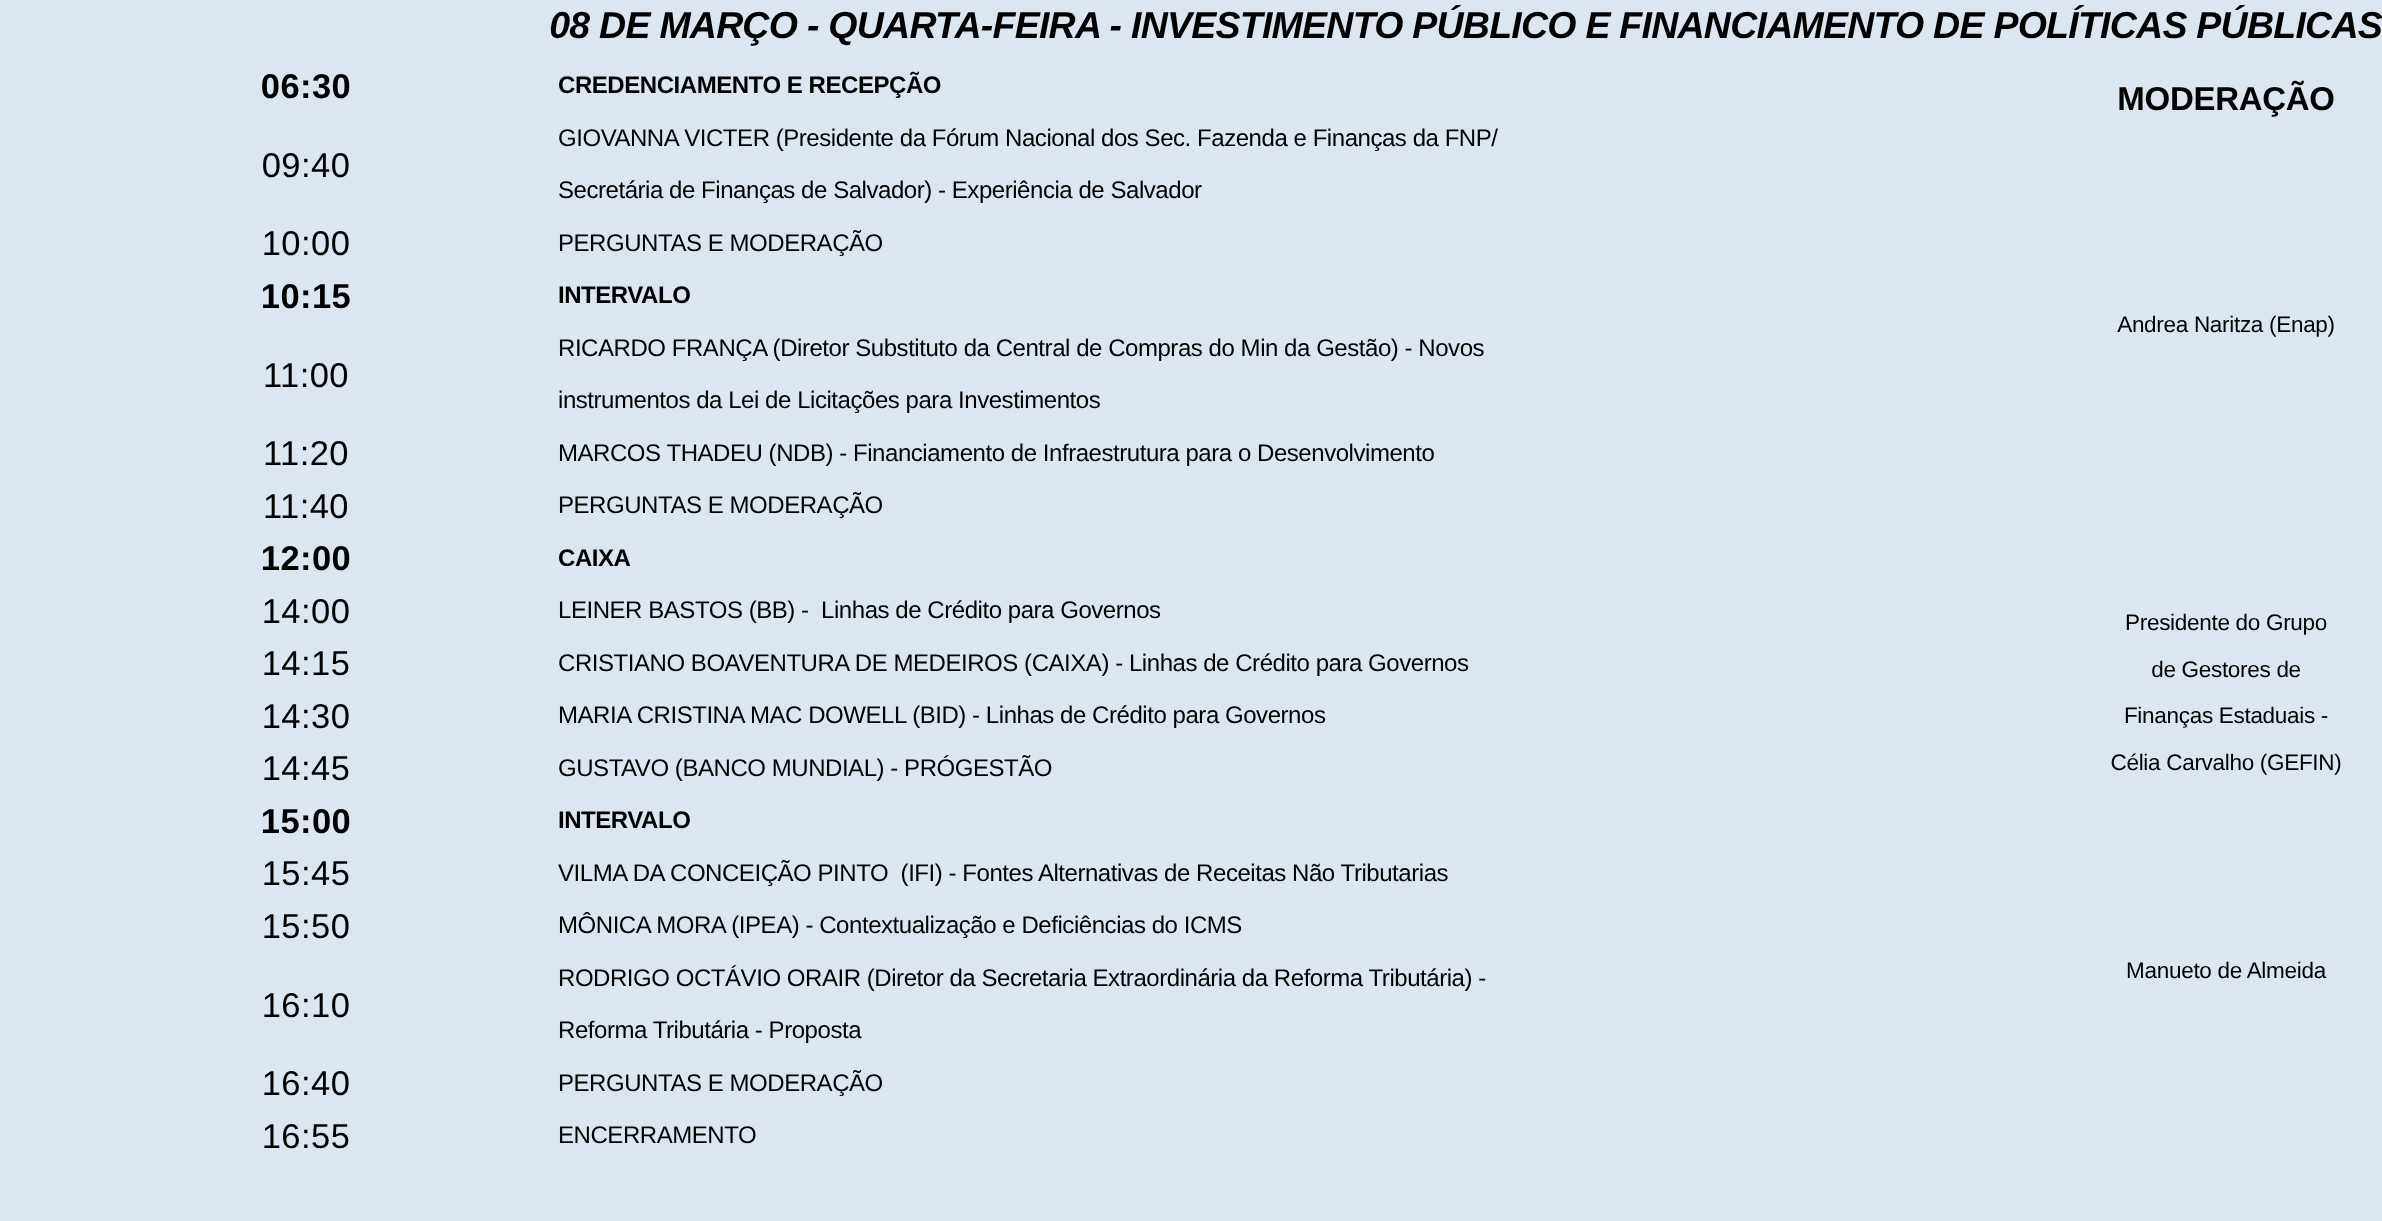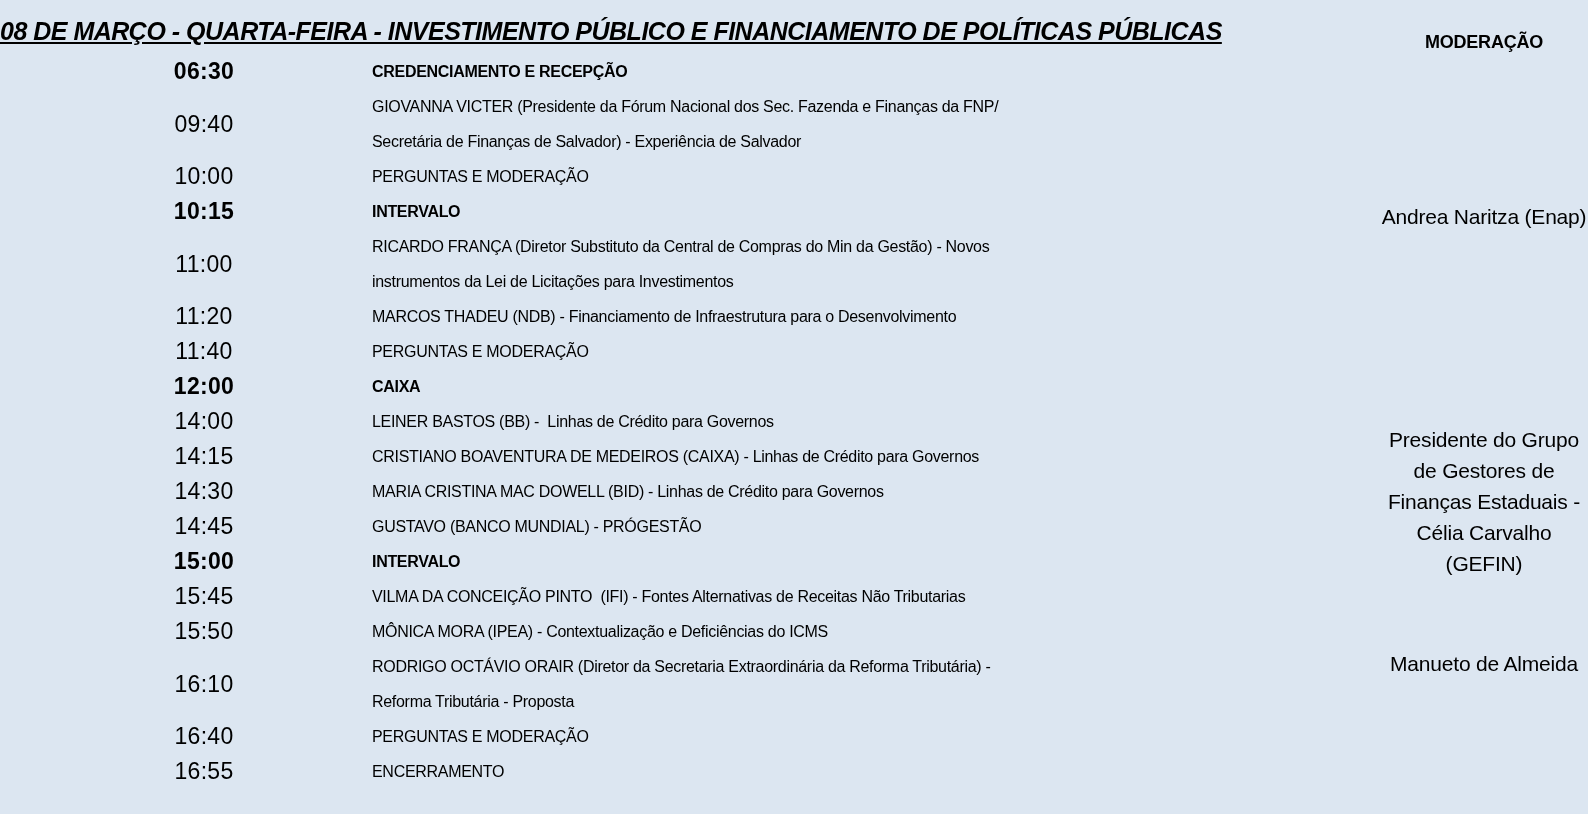--- a/index.html
+++ b/index.html
@@ -11,28 +11,27 @@
     position: relative;
     width: 1588px;
     height: 814px;
     background: #dce6f1;
     color: #000;
     font-family: "Liberation Sans", sans-serif;
     overflow: hidden;
   }
   .title {
     height: 37px;
-    padding-top: 17px;
-    text-align: left;
+    padding-top: 3px;
+    text-align: right;
     font-size: 25px;
     font-weight: bold;
     font-style: italic;
     letter-spacing: -0.5px;
     white-space: nowrap;
-    text-decoration: underline;
   }
   #rows { position: relative; }
   .row {
     display: flex;
     align-items: center;
     height: 35px;
   }
   .row.double { height: 70px; }
   .time {
     flex: none;
@@ -49,34 +48,34 @@
     letter-spacing: -0.3px;
     line-height: 35px;
     white-space: pre-wrap;
   }
   .row.bold .time, .row.bold .desc { font-weight: bold; }
   .mod {
     position: absolute;
     left: 1380px;
     width: 208px;
     text-align: center;
-    font-size: 21px;
+    font-size: 15px;
     letter-spacing: -0.2px;
     line-height: 31px;
   }
   .mod-header {
-    top: 28px;
-    font-size: 18px;
+    top: 52px;
+    font-size: 22px;
     font-weight: bold;
     letter-spacing: -0.2px;
     line-height: 28px;
   }
   .mod-1 { top: 201px; }
-  .mod-2 { top: 424px; }
-  .mod-3 { top: 648px; }
+  .mod-2 { top: 400px; }
+  .mod-3 { top: 632px; }
 </style>
 </head>
 <body>
 
 <div class="canvas">
   <div class="title">08 DE MARÇO - QUARTA-FEIRA - INVESTIMENTO PÚBLICO E FINANCIAMENTO DE POLÍTICAS PÚBLICAS</div>
 
   <div id="rows">
       <div class="row bold">
         <div class="time">06:30</div>

